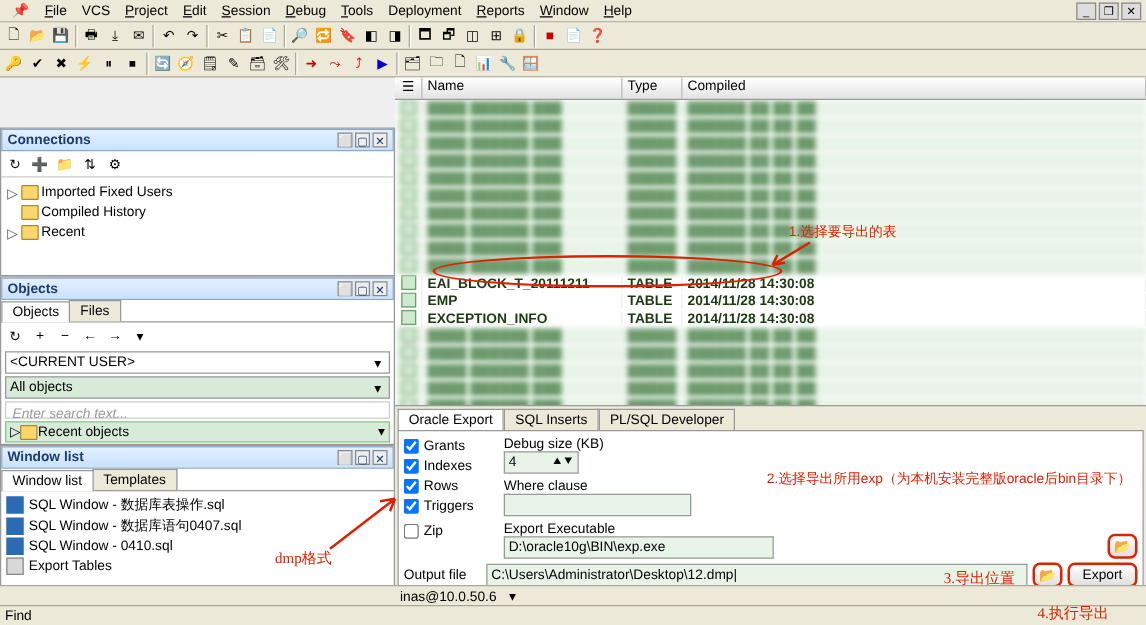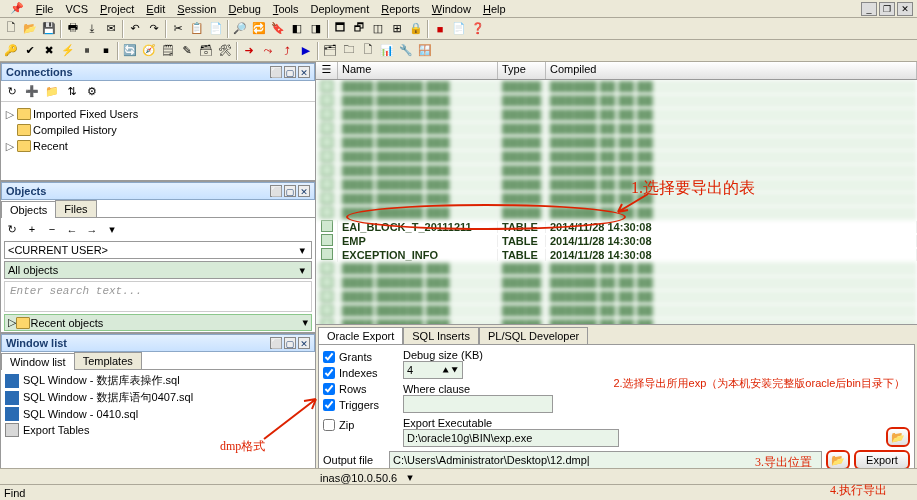--- a/index.html
+++ b/index.html
@@ -10,21 +10,21 @@
 .menubar .first::first-letter, .menubar .udl::first-letter { text-decoration: underline; }
 .menubar .right { margin-left: auto; display: flex; gap: 2px; }
 .menubar .right .wbtn { width: 16px; height: 14px; border: 1px solid #888; background: #ddd; text-align: center; line-height: 12px; font-size: 9px; }
 
 .toolbar-row { display: flex; align-items: center; background: #ece9d8; border-bottom: 1px solid #aca899; height: 22px; padding: 0 2px; gap: 1px; }
 .tbtn { width: 18px; height: 18px; border: 1px solid transparent; display: inline-flex; align-items: center; justify-content: center; }
 .tsep { width: 2px; height: 18px; border-left: 1px solid #aca899; border-right: 1px solid #fff; margin: 0 1px; }
 
 .main { display: flex; height: 415px; }
 
-.left-col { width: 316px; display: flex; flex-direction: column; }
+.left-col { width: 316px; display: flex; flex-direction: column; margin-top: 40px; }
 
 .pane-title { background: linear-gradient(#e3f0ff,#c9e2ff); border: 1px solid #8ca8c8; height: 18px; display: flex; align-items: center; padding: 0 4px; font-weight: bold; color: #1a3c6e; }
 .pane-title .pbtn { margin-left: auto; display: flex; gap: 2px; }
 .pane-title .pbtn span { width: 12px; height: 12px; line-height: 12px; text-align: center; font-size: 9px; border: 1px solid #888; background: #eee; font-weight: normal; }
 
 .conn-panel { border: 1px solid #999; background: #fff; flex: 0 0 auto; }
 .conn-tool { display: flex; gap: 2px; padding: 1px 2px; border-bottom: 1px solid #ccc; }
 .tree { padding: 4px 2px; height: 78px; overflow: auto; }
 .tree-item { display: flex; align-items: center; padding-left: 16px; height: 16px; gap: 2px; }
 .tree-item.root { padding-left: 2px; }
@@ -32,21 +32,21 @@
 .folder-ico { width: 14px; height: 12px; display: inline-block; background: #fdd66b; border: 1px solid #a78a33; border-radius: 1px; }
 
 .obj-panel { border: 1px solid #999; background: #fff; display: flex; flex-direction: column; }
 .tabs { display: flex; height: 18px; border-bottom: 1px solid #999; }
 .tab { padding: 2px 8px; border: 1px solid #999; border-bottom: none; background: #ece9d8; margin-right: -1px; }
 .tab.active { background: #fff; position: relative; top: 1px; }
 .nav-bar { display: flex; gap: 2px; padding: 2px; }
 .combo { border: 1px solid #999; background: #fff; height: 18px; display: flex; align-items: center; padding: 0 3px; margin: 1px 3px; }
 .combo.green { background: #d8ead8; }
 .combo .arrow { margin-left: auto; padding: 0 3px; }
-.srch { color: #999; font-style: italic; padding: 3px 5px; border: 1px solid #ccc; margin: 1px 3px; height: 31px; font-family: Liberation Mono, monospace; }
+.srch { color: #999; font-style: italic; padding: 3px 5px; border: 1px solid #ccc; margin: 1px 3px; height: 14px; }
 .recent-row { display: flex; align-items: center; border: 1px solid #8bc78b; background: #d8ead8; margin: 1px 3px; padding: 1px 3px; }
 
 .winlist-panel { border: 1px solid #999; background: #fff; flex: 1; }
 .wl-body { padding: 2px; }
 .wl-item { display: flex; align-items: center; gap: 4px; padding: 1px 2px; }
 .wl-ico { width: 14px; height: 14px; background: #2a6bb3; display: inline-block; }
 .wl-ico.ex { background: #d8d8d8; border: 1px solid #888; }
 
 .right-col { flex: 1; display: flex; flex-direction: column; position: relative; }
 
@@ -57,21 +57,21 @@
 .grid-row > div { border-right: 1px solid #eee; padding: 0 4px; white-space: nowrap; overflow: hidden; }
 .col-ico { width: 22px; text-align: center; }
 .col-name { width: 160px; }
 .col-type { width: 48px; }
 .col-comp { flex: 1; }
 .grid-row.blur { filter: blur(2px); color: #6d9a6d; background: #e9f4e9; font-size: 10px; }
 .grid-row.hl { font-weight: bold; color: #1b3a12; background: #fff; }
 .grid-row .tbl-ico { width: 12px; height: 12px; display: inline-block; background: #cfe8cf; border: 1px solid #6a9c6a; }
 
 .ellipse { position: absolute; border: 2px solid #d20; border-radius: 50%; width: 280px; height: 26px; left: 30px; top: 124px; pointer-events: none; }
-.anno1 { position: absolute; left: 315px; top: 98px; color: #d20; font-family: Liberation Serif, serif; font-size: 16px; pointer-events: none; }
+.anno1 { position: absolute; left: 315px; top: 98px; color: #d20; font-family: Liberation Sans, sans-serif; font-size: 11px; pointer-events: none; }
 
 .export-area { border-top: 1px solid #999; background: #ece9d8; padding: 2px; }
 .exp-tabs { display: flex; }
 .exp-tab { padding: 2px 8px; border: 1px solid #999; background: #ece9d8; border-bottom: none; }
 .exp-tab.active { background: #fff; }
 .exp-body { background: #fff; border: 1px solid #999; padding: 4px; position: relative; }
 .exp-cols { display: flex; gap: 16px; align-items: flex-start; }
 .chk-col label { display: flex; align-items: center; gap: 4px; height: 16px; }
 .chk-col input[type=checkbox] { width: 12px; height: 12px; }
 .buf-col { margin-left: 8px; }

